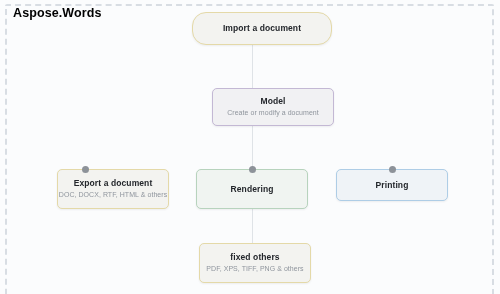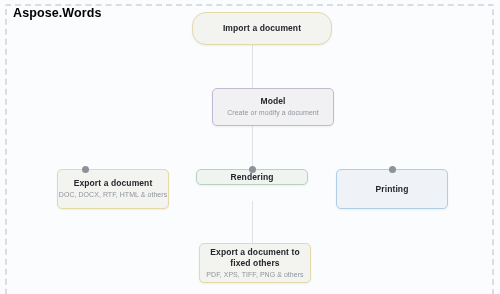--- a/index.html
+++ b/index.html
@@ -77,22 +77,22 @@
   .node.model   { border-color: #c3b8d4; background: #f1f1f3; }
   .node.flow    { border-color: #e4d9a8; background: #f3f3f0; }
   .node.render  { border-color: #b7d3bd; background: #f0f4f1; }
   .node.print   { border-color: #aecde6; background: #eff3f7; }
   .node.fixed   { border-color: #e4d9a8; background: #f3f3f0; }
 
   
   #node-import   { left: 192px; top: 12px;  width: 140px; height: 33px; border-radius: 14px; }
   #node-model    { left: 192px; top: 88px;  width: 122px; height: 38px; margin-left: 20px; }
   #node-flow     { left: 57px;  top: 169px; width: 112px; height: 40px; }
-  #node-render   { left: 196px; top: 169px; width: 112px; height: 16px; }
-  #node-print    { left: 336px; top: 169px; width: 112px; height: 40px; }
+  #node-render   { left: 196px; top: 169px; width: 112px; height: 40px; }
+  #node-print    { left: 336px; top: 169px; width: 112px; height: 32px; }
   #node-fixed    { left: 199px; top: 243px; width: 112px; height: 40px; }
 
   
   .conn-v {
     position: absolute;
     width: 1px;
     background: #dfe3e7;
   }
   #conn-import-model  { left: 252px; top: 45px;  height: 43px; }
   #conn-model-render  { left: 252px; top: 126px; height: 43px; }
@@ -139,21 +139,20 @@
 
   <div class="node render" id="node-render">
     <div class="title">Rendering</div>
   </div>
 
   <div class="node print" id="node-print">
     <div class="title">Printing</div>
   </div>
 
   <div class="node fixed" id="node-fixed">
-    <div class="title">Export a document to</div>
     <div class="title">fixed others</div>
     <div class="sub">PDF, XPS, TIFF, PNG &amp; others</div>
   </div>
 
   <div class="dot" id="dot-flow"></div>
   <div class="dot" id="dot-render"></div>
   <div class="dot" id="dot-print"></div>
 
 </div>
 

